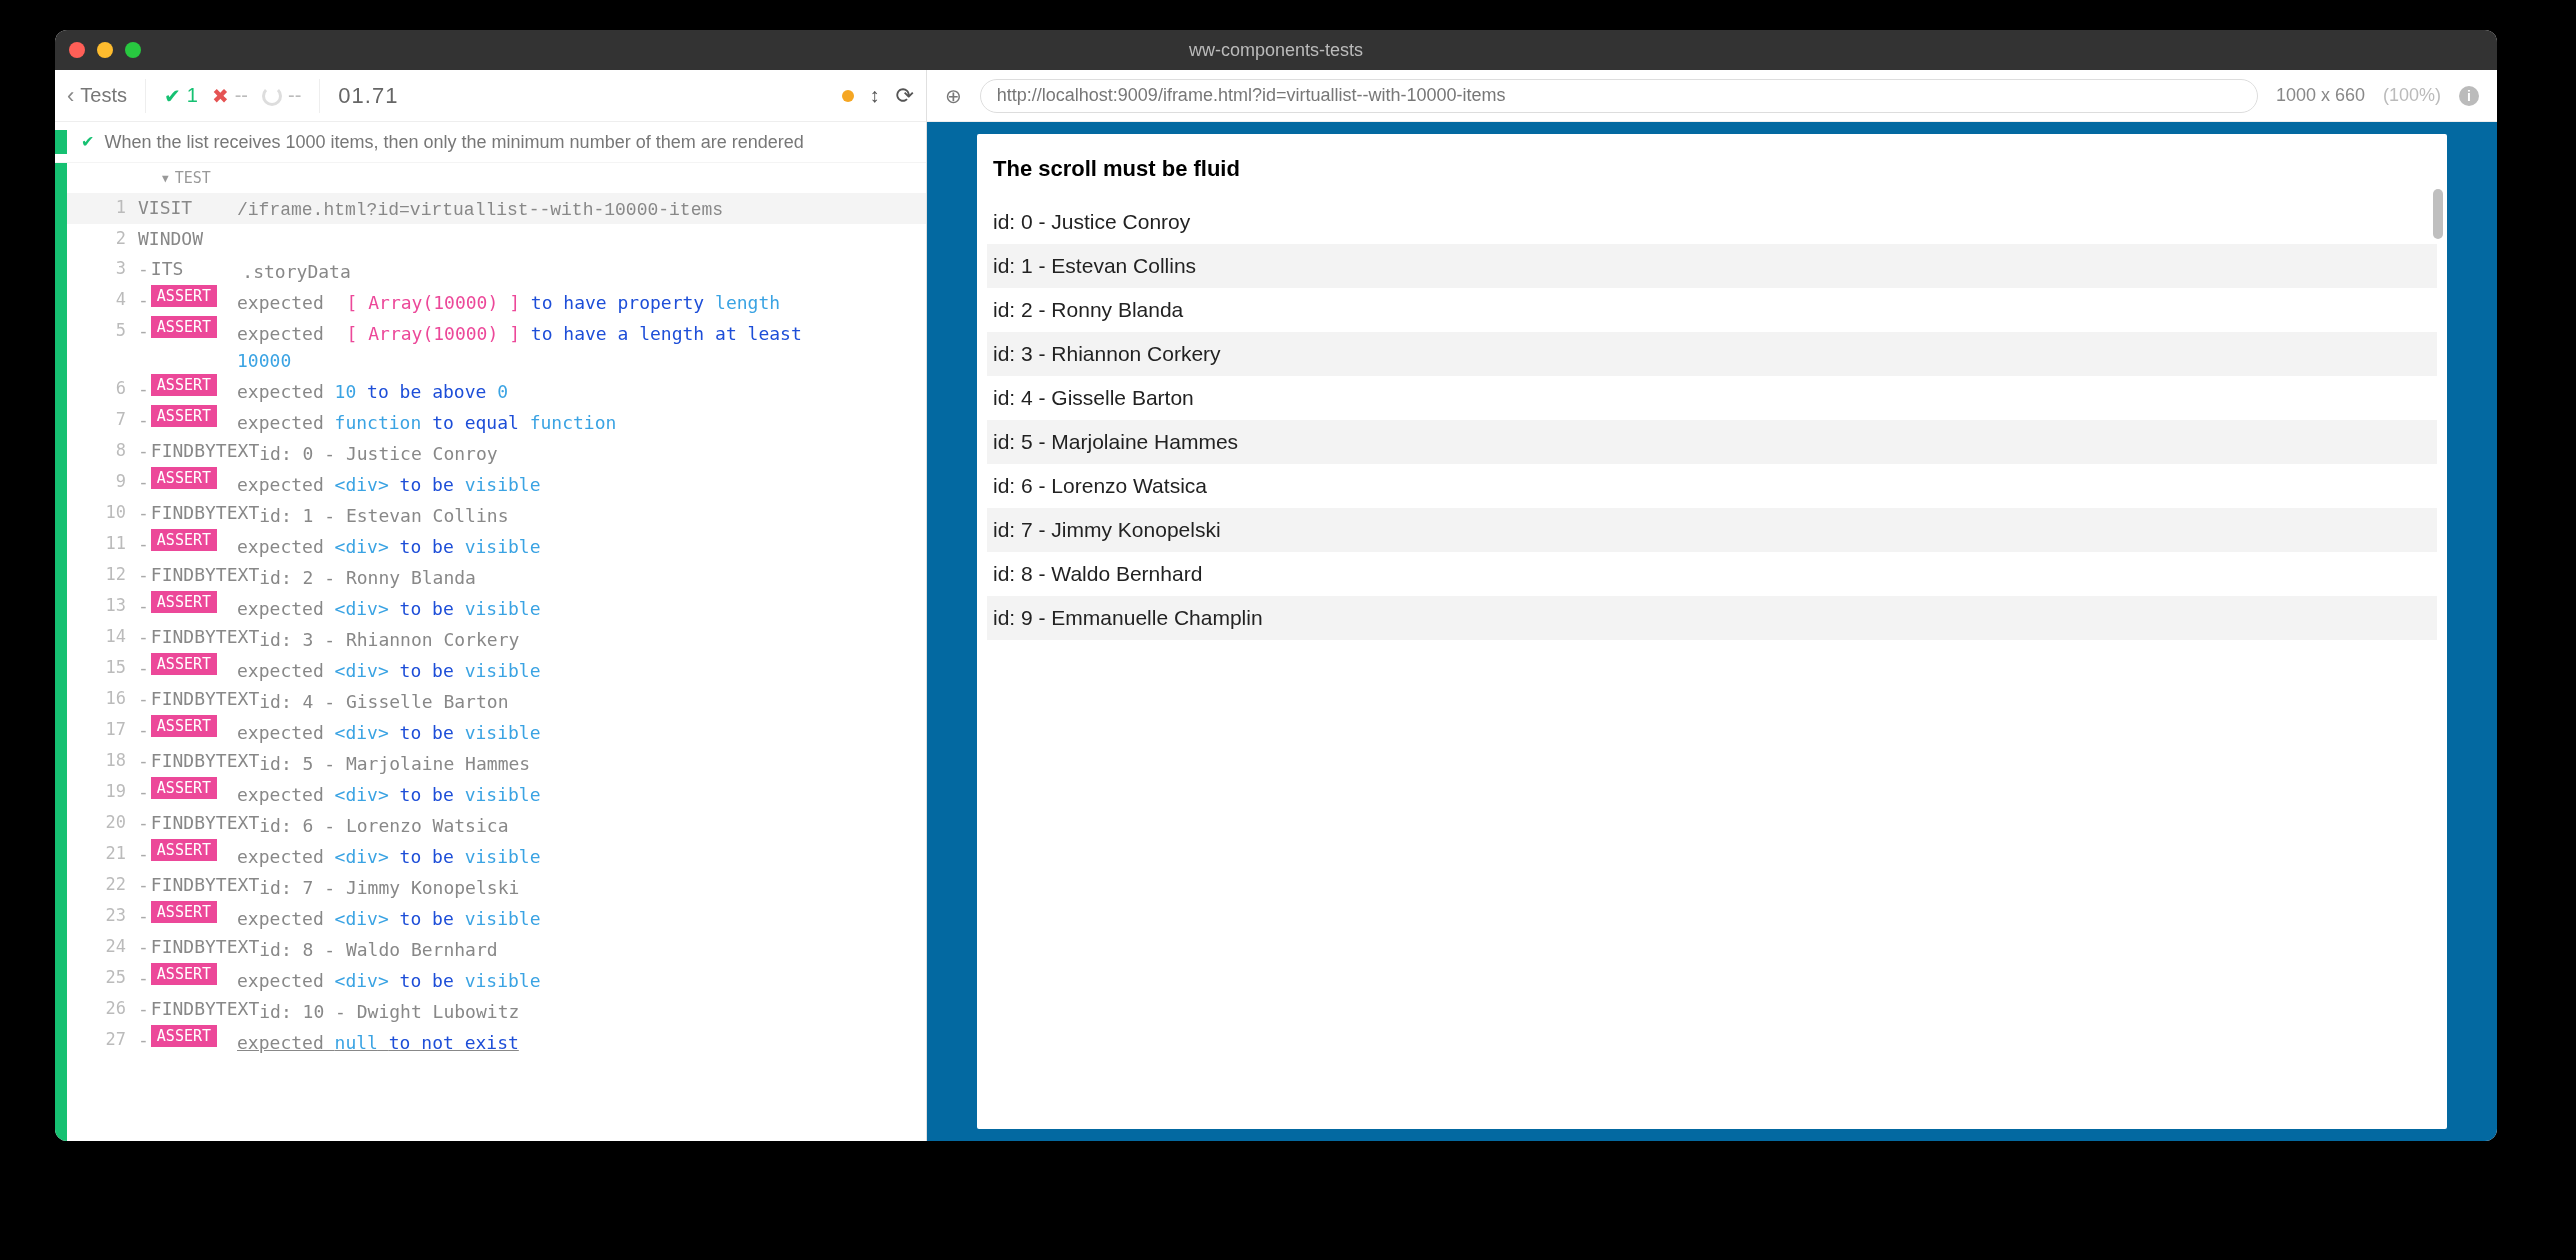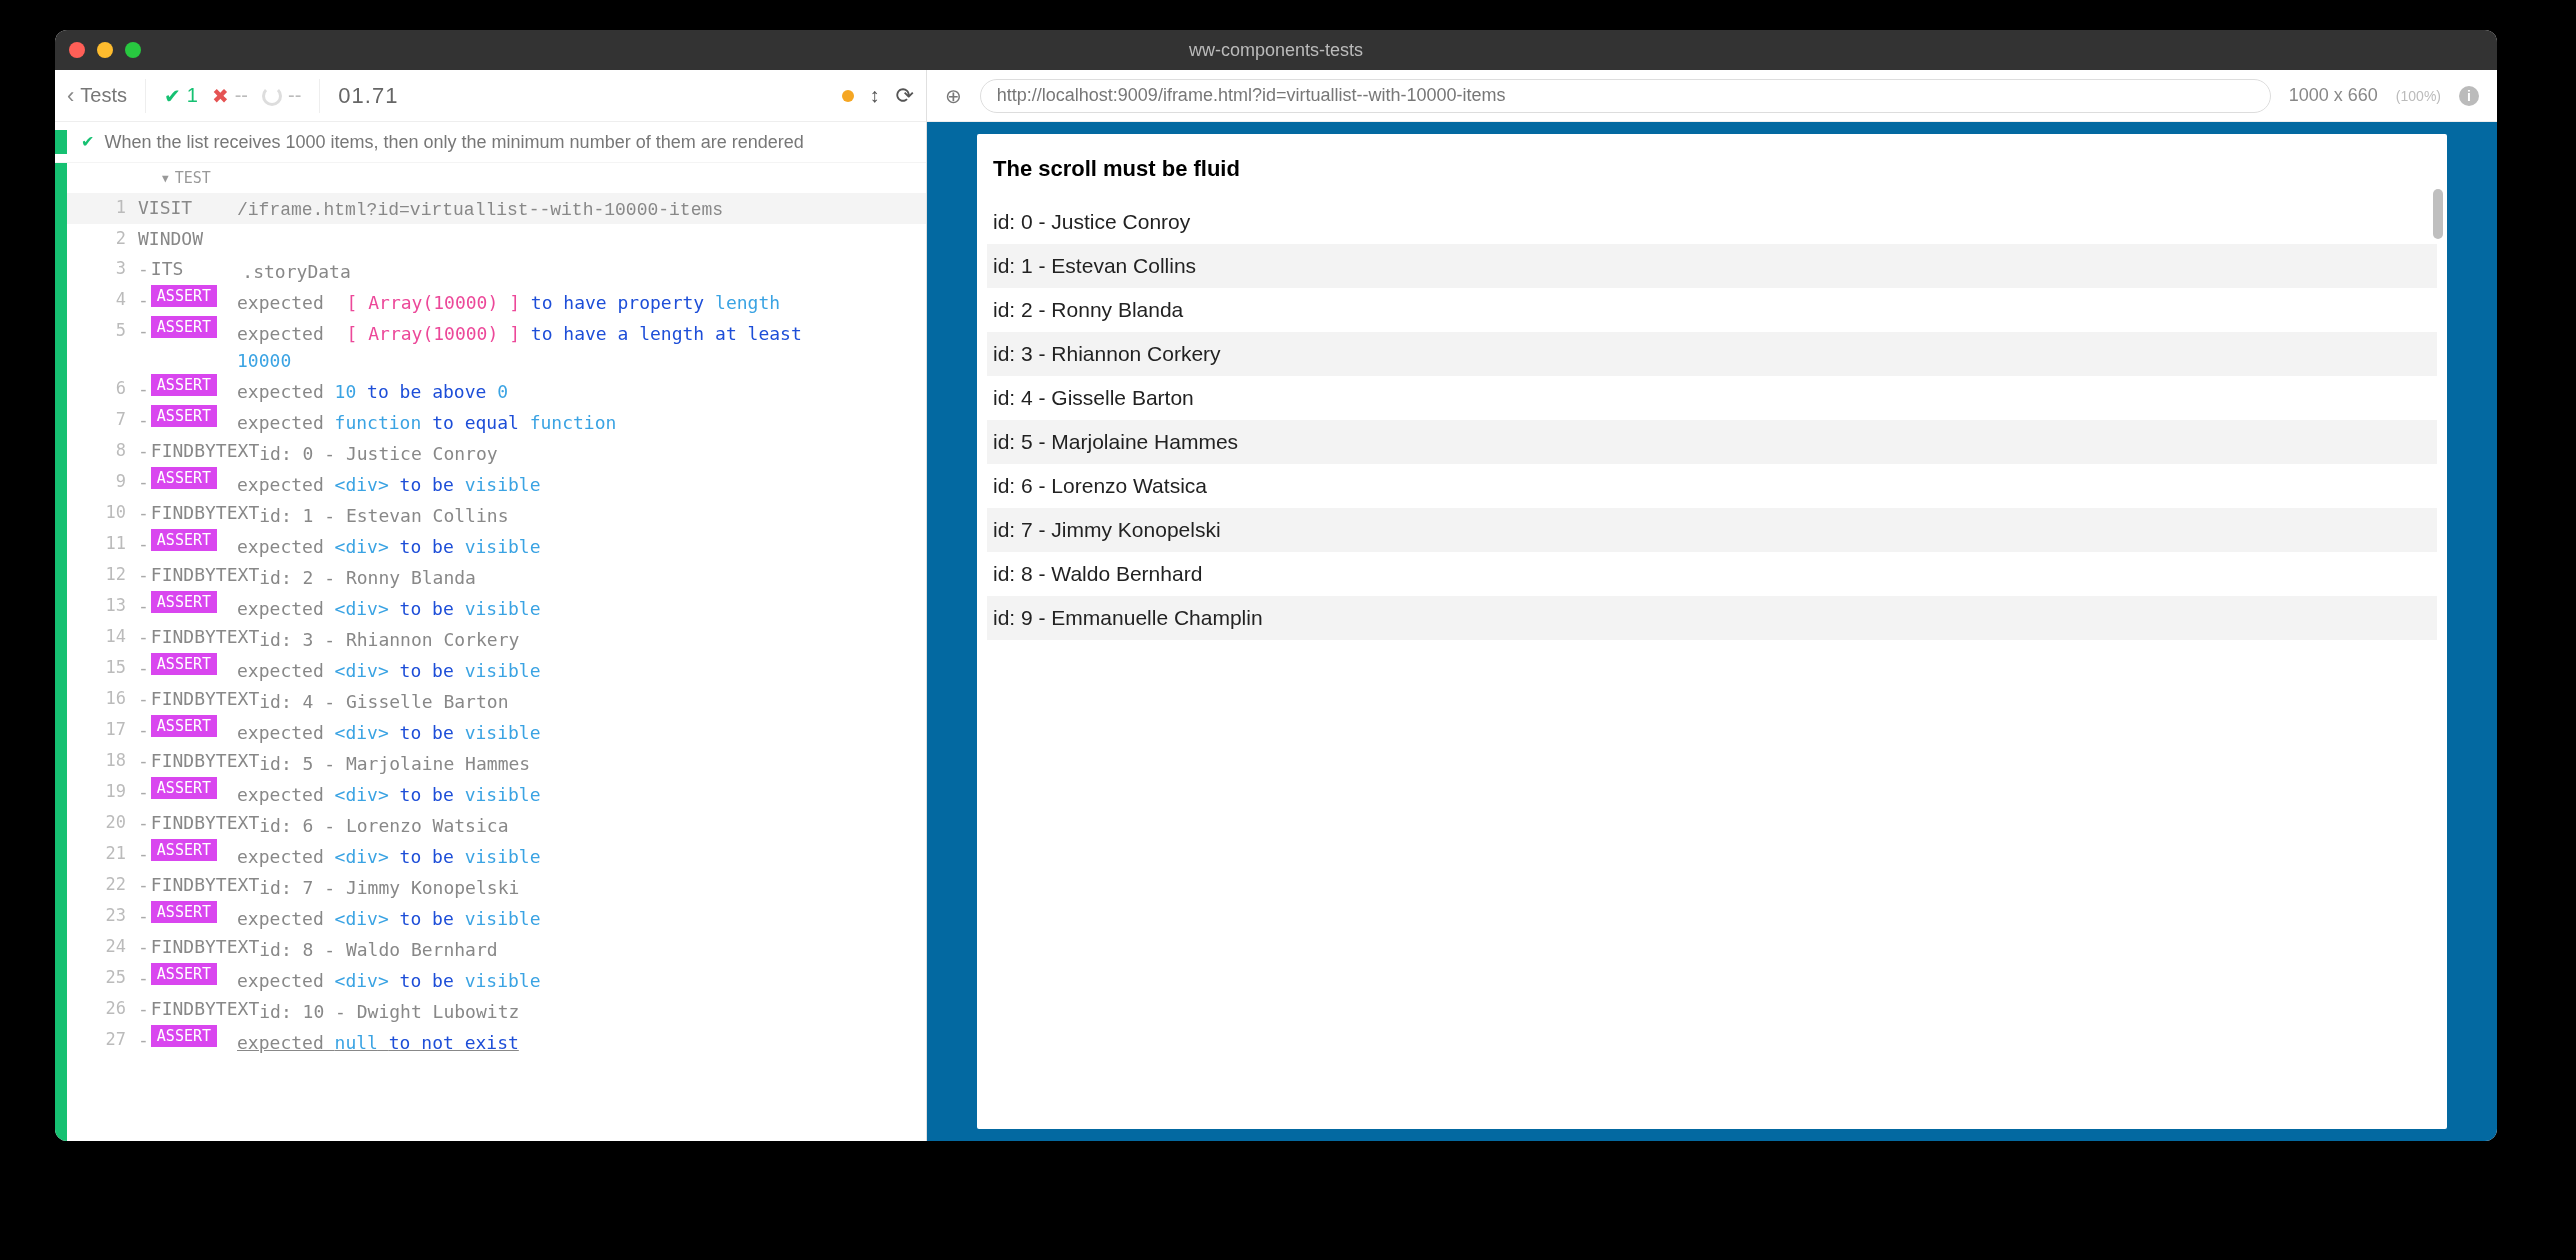--- a/index.html
+++ b/index.html
@@ -36,32 +36,32 @@
 
   .log { flex:1; overflow:auto; font-family: ui-monospace, SFMono-Regular, Menlo, Consolas, monospace; font-size:18px; position:relative;}
   .log .greenbar{position:absolute;left:0;top:0;bottom:0;width:12px;background:#16c172;}
   .section{display:flex;align-items:center;color:#999;font-size:15px;padding:6px 0 6px 107px;}
   .section .tri{font-size:11px;margin-right:6px;}
   .row{display:flex;align-items:flex-start;min-height:30px;}
   .row .ln{width:59px;text-align:right;color:#bbb;padding-right:12px;padding-top:4px;font-size:17px;margin-left:24px;}
   .row .dash{color:#aaa;padding-top:4px;margin-right:2px;}
   .row .cmd{color:#888;padding-top:4px;white-space:pre;}
   .row .body{padding-top:4px;padding-left:10px;color:#888;line-height:1.5;}
-  .badge{background:#d946ef;color:#fff;padding:2px 6px;font-size:15px;display:inline-block;}
+  .badge{background:#ec4899;color:#fff;padding:2px 6px;font-size:15px;display:inline-block;}
   .tok-kw{color:#1d4ed8;}
   .tok-ar{color:#ec4899;margin-left:12px;}
   .tok-id{color:#3aa3e3;}
   .row.hl{background:#f4f4f4;}
 
   .right{flex:1;display:flex;flex-direction:column;min-height:0;}
   .urlbar{height:52px;display:flex;align-items:center;padding:0 18px;gap:18px;border-bottom:1px solid #eee;}
   .target{font-size:20px;color:#777;}
   .urlfield{flex:1;height:34px;border:1px solid #ddd;border-radius:17px;padding:0 16px;font-size:18px;color:#777;display:flex;align-items:center;}
   .dims{color:#888;font-size:18px;}
-  .pct{color:#bbb;font-size:14px;}
+  .pct{color:#bbb;font-size:18px;}
   .info{width:20px;height:20px;border-radius:50%;background:#bbb;color:#fff;display:flex;align-items:center;justify-content:center;font-size:14px;font-weight:bold;}
 
   .viewport{flex:1;background:#0369a1;padding:12px 50px 12px 50px;min-height:0;display:flex;}
   .page{background:#fff;width:100%;height:100%;padding:22px 10px 10px 10px;position:relative;border-radius:2px;display:flex;flex-direction:column;}
   .page h3{font-size:22px;font-weight:700;padding-left:6px;margin-bottom:18px;}
   .list{flex:1;overflow:hidden;}
   .li{height:44px;display:flex;align-items:center;padding-left:6px;font-size:21px;color:#222;}
   .li.alt{background:#f3f3f3;}
   .vscroll{position:absolute;right:4px;top:55px;width:10px;height:50px;background:#bfbfbf;border-radius:5px;}
 </style>

